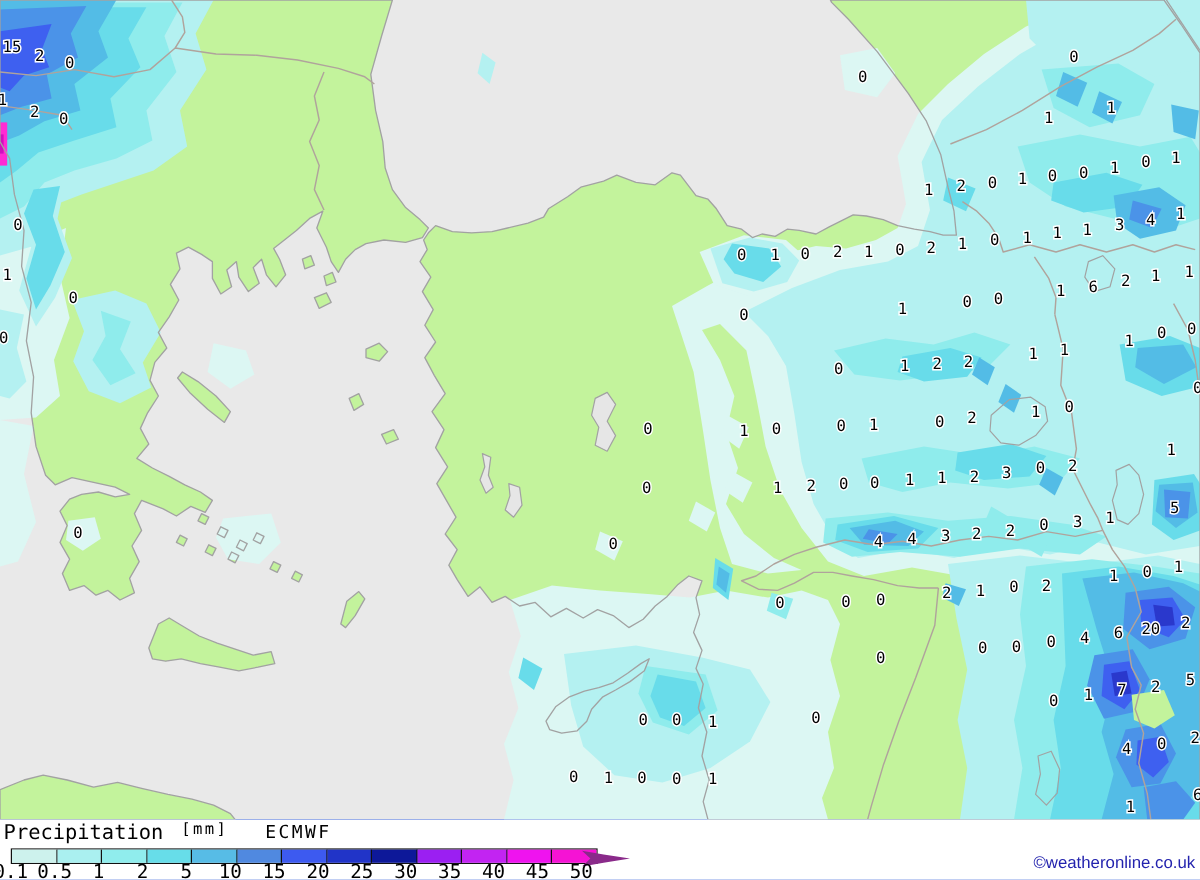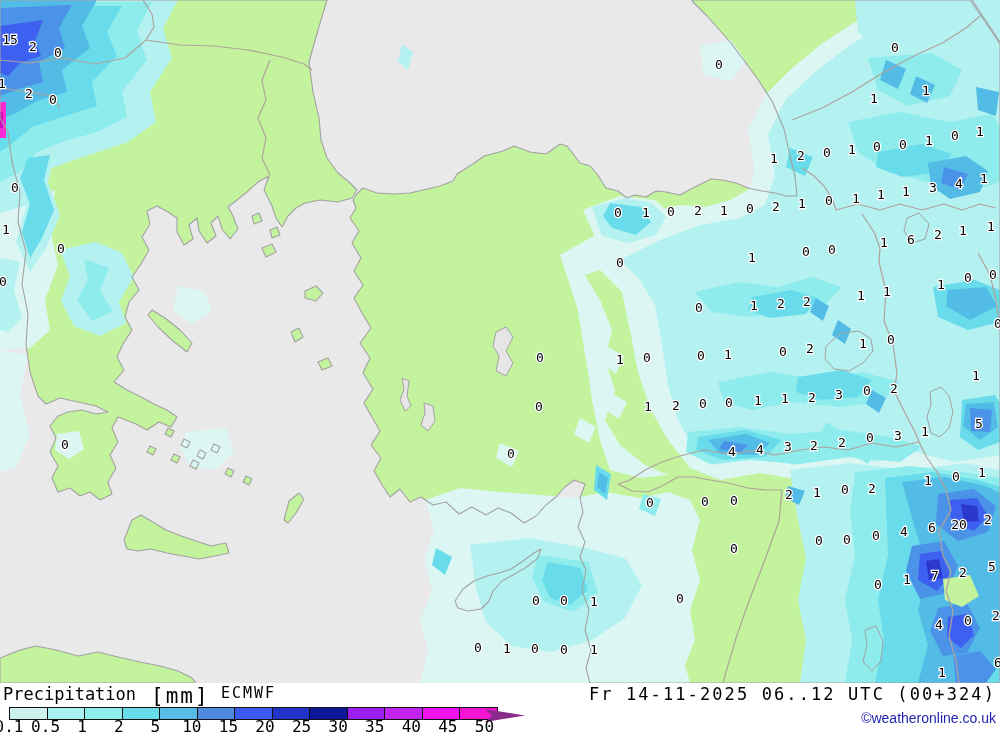--- a/index.html
+++ b/index.html
@@ -2,21 +2,21 @@
 <html><head>
 <meta charset="utf-8">
 <style>
   html,body{margin:0;padding:0;background:#fff;}
   .stage{position:relative;width:1000px;height:733px;overflow:hidden;background:#1d4ed8;
          font-family:"DejaVu Sans Mono", monospace;}
   .map{position:absolute;left:0;top:0;width:1000px;height:683px;}
   .map svg{display:block;}
   .footer{position:absolute;left:0;top:683px;width:1000px;height:50px;background:#ffffff;}
   .t-title{position:absolute;left:3px;top:1px;font-size:17px;color:#000;}
-  .t-unit{position:absolute;left:151px;top:1px;font-size:21px;letter-spacing:2px;color:#000;}
+  .t-unit{position:absolute;left:151px;top:1px;font-size:13px;letter-spacing:2px;color:#000;}
   .t-model{position:absolute;left:221px;top:1px;font-size:15px;letter-spacing:2px;color:#000;}
   .t-datetime{position:absolute;right:4px;top:1px;font-size:17px;letter-spacing:2.1px;color:#000;white-space:nowrap;}
   .t-copy{position:absolute;right:4px;top:27px;font-size:14px;
           font-family:"Liberation Sans", sans-serif;font-weight:normal;}
   .cbar{position:absolute;left:9px;top:24px;height:11px;display:flex;border:1px solid #111;}
   .cbar .seg{height:11px;border-right:1px solid #111;}
   .cbar .seg:last-child{border-right:none;}
   .ticks{position:absolute;left:0;top:34px;width:1000px;height:16px;}
   .ticks span{position:absolute;transform:translateX(-50%);font-size:16px;color:#000;}
   .arrow{position:absolute;left:485px;top:23px;}
@@ -366,21 +366,20 @@
           <text x="942" y="676.5" class="numlabel">1</text>
           <text x="998" y="666.5" class="numlabel">6</text>
         </g>
     </svg>
   </div>
 
   <div class="footer">
     <span class="t-title">Precipitation</span>
     <span class="t-unit">[mm]</span>
     <span class="t-model">ECMWF</span>
-    <span class="t-datetime">Fr 14-11-2025 06..12 UTC (00+324)</span>
     <span class="t-copy" style="color: rgb(35, 35, 174);">©weatheronline.co.uk</span>
 
     <div class="cbar" id="cbar">
         <div class="seg" style="width: 36.5px; background: rgb(205, 242, 237);"></div>
         <div class="seg" style="width: 36.5px; background: rgb(170, 240, 240);"></div>
         <div class="seg" style="width: 36.5px; background: rgb(144, 237, 237);"></div>
         <div class="seg" style="width: 36.5px; background: rgb(103, 221, 233);"></div>
         <div class="seg" style="width: 36.5px; background: rgb(87, 188, 230);"></div>
         <div class="seg" style="width: 36.5px; background: rgb(80, 137, 224);"></div>
         <div class="seg" style="width: 36.5px; background: rgb(61, 90, 240);"></div>

